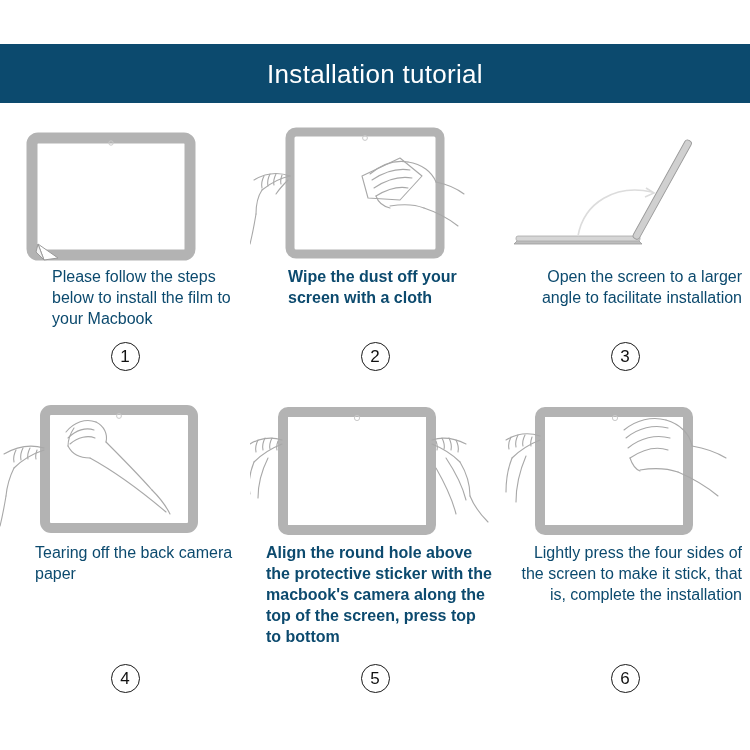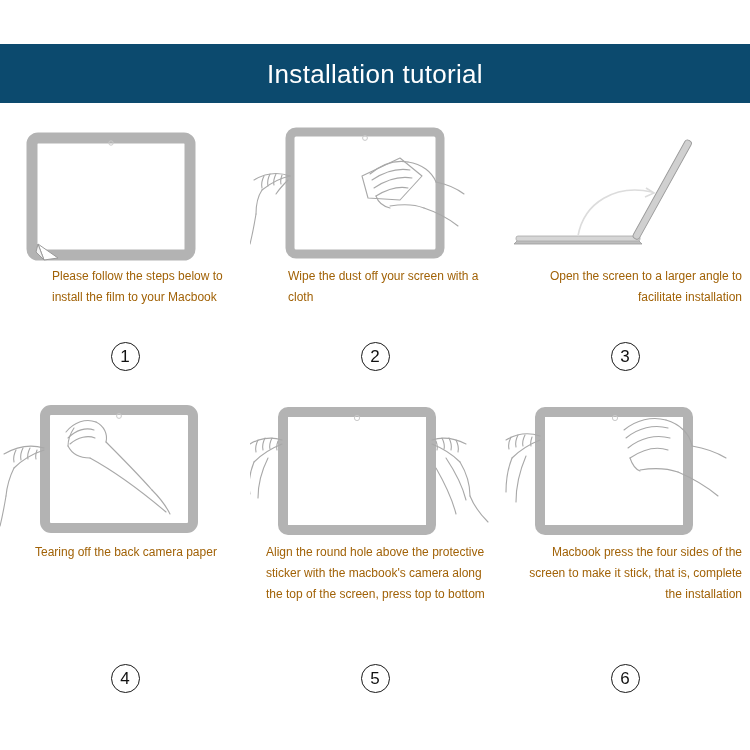--- a/index.html
+++ b/index.html
@@ -61,26 +61,26 @@
 
   .illus {
     position: relative;
     width: 250px;
     height: 148px;
   }
 
   .step-caption {
     padding-left: 52px;
     padding-right: 8px;
-    font-size: 12px;
+    font-size: 16px;
     line-height: 21px;
-    color: #a16207;
+    color: #0c4a6e;
     min-height: 66px;
   }
-  .step-cell.col2 .step-caption { padding-left: 38px; }
+  .step-cell.col2 .step-caption { padding-left: 38px; font-weight: bold; }
   .step-cell.col3 .step-caption { padding-left: 16px; text-align: right; }
 
   .step-number-wrap {
     display: flex;
     justify-content: center;
     align-items: flex-start;
     height: 52px;
     padding-top: 10px;
   }
   .step-number {
@@ -299,21 +299,21 @@
               <path d="M128 54 C140 44, 156 40, 170 44"></path>
               <path d="M130 64 C142 56, 156 52, 168 56"></path>
               <path d="M166 26 C180 30, 190 40, 192 52"></path>
               <path d="M192 52 C204 54, 216 58, 226 64"></path>
               <path d="M140 76 C152 74, 166 74, 178 78"></path>
               <path d="M178 78 C192 84, 206 92, 218 102"></path>
               <path d="M130 64 C132 70, 135 75, 140 77"></path>
             </g>
           </svg>
         </div>
-        <div class="step-caption">Macbook press the four sides of the screen to make it stick, that is, complete the installation</div>
+        <div class="step-caption">Lightly press the four sides of the screen to make it stick, that is, complete the installation</div>
         <div class="step-number-wrap">
           <div class="step-number">6</div>
         </div>
       </div>
     </div>
 
   </div>
 </div>
 
 </body></html>

